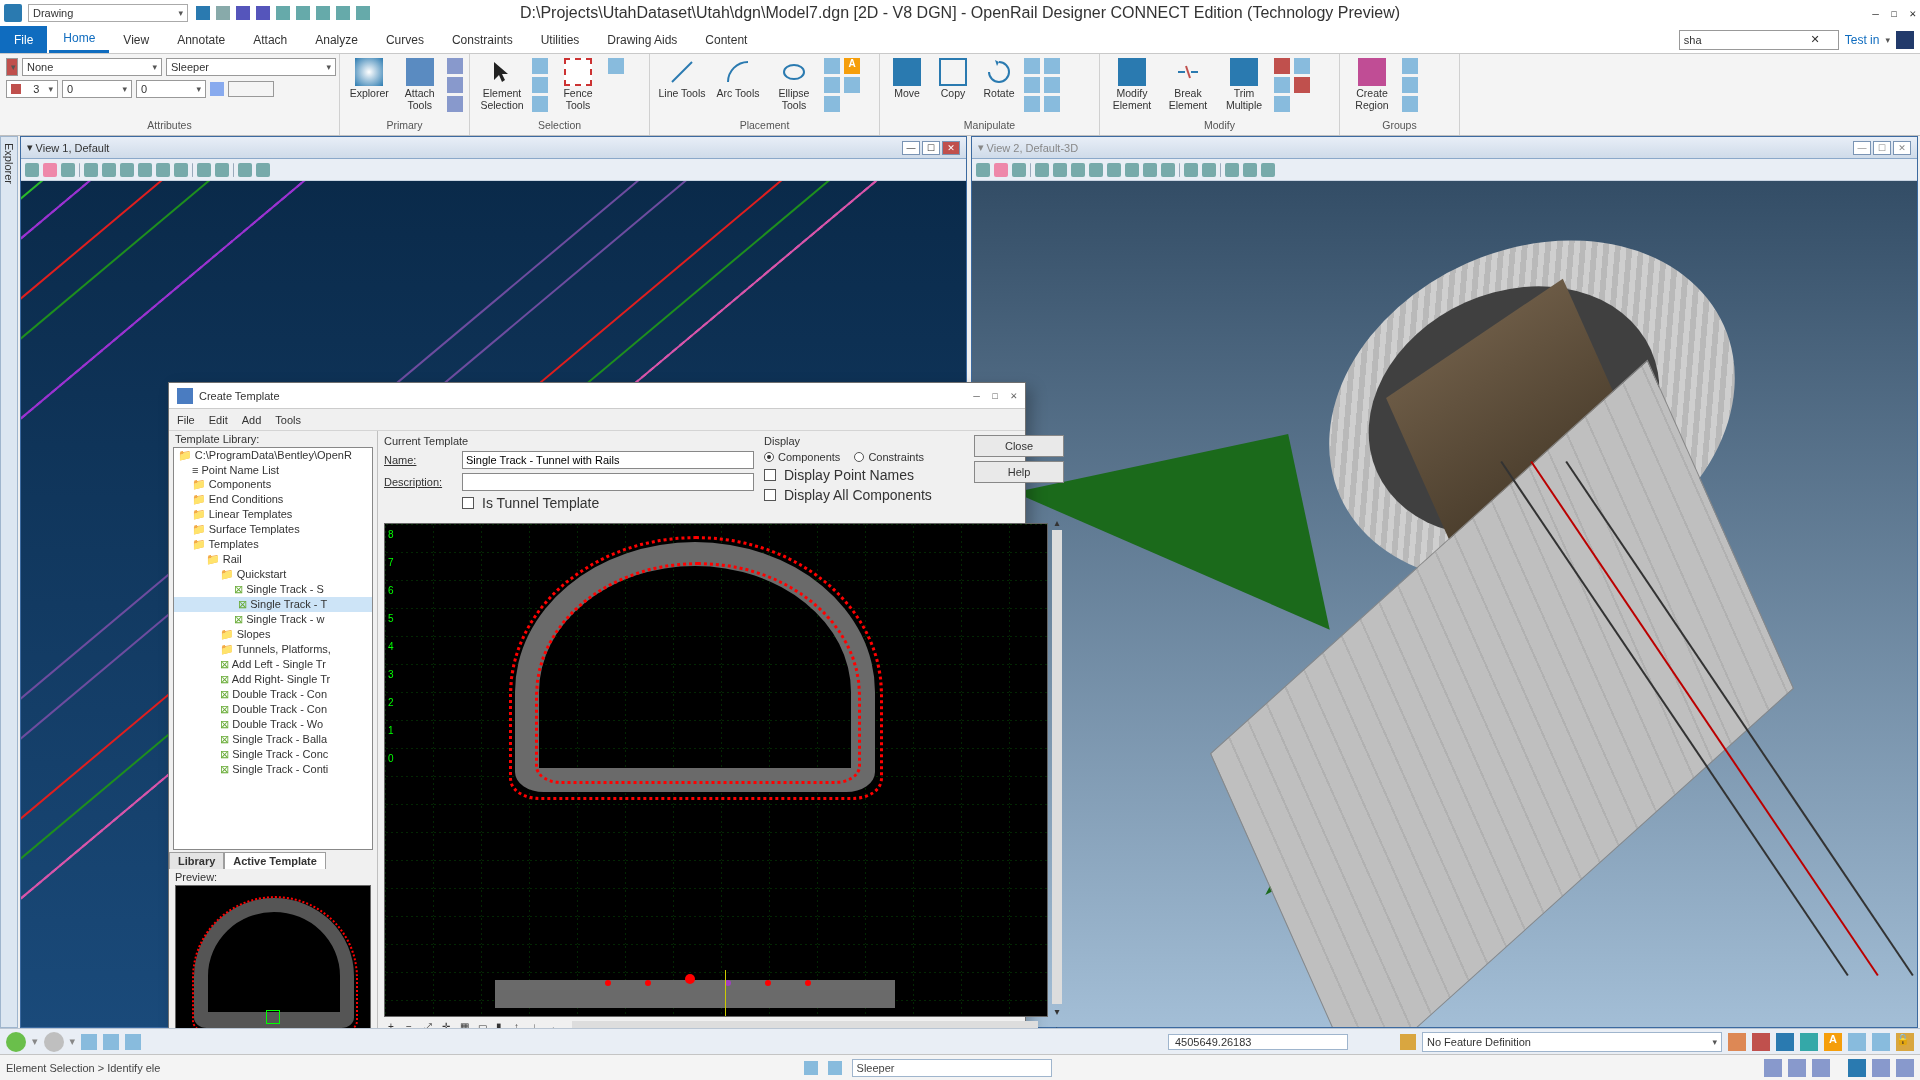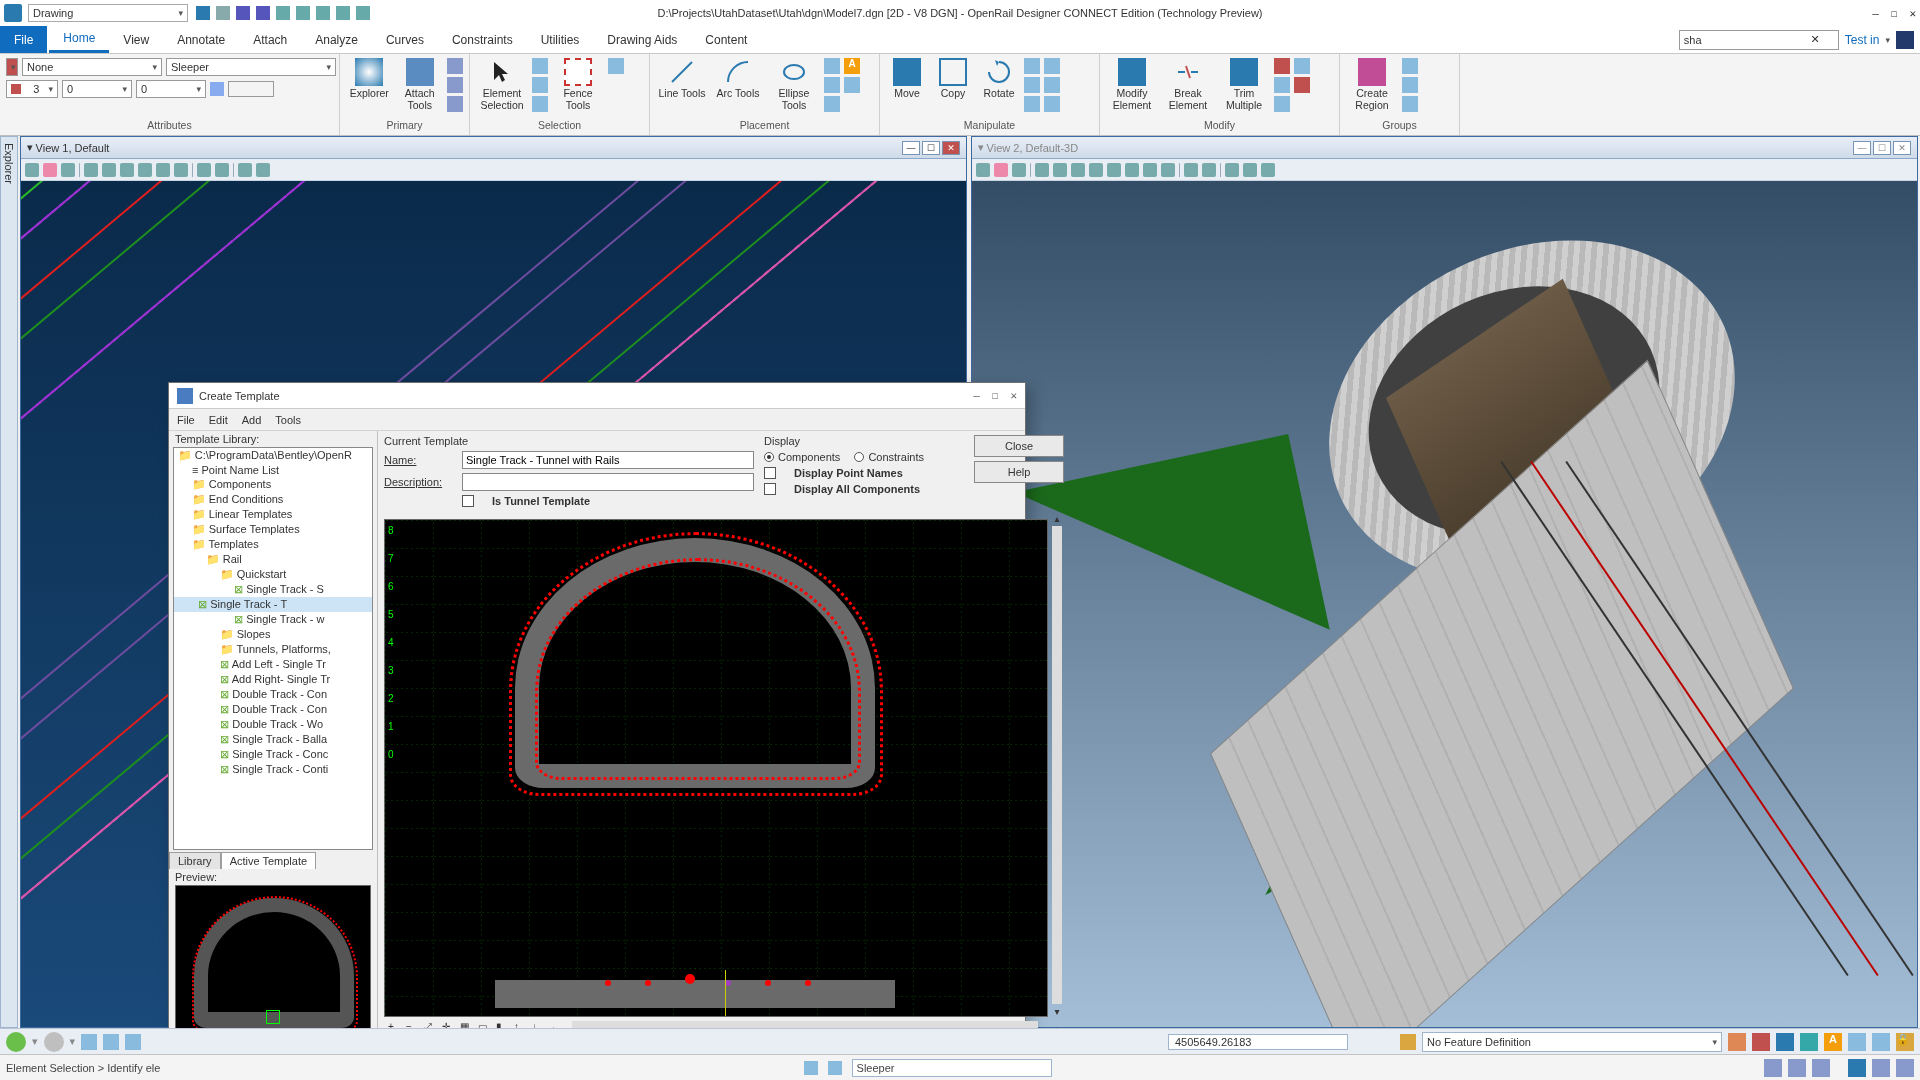--- a/index.html
+++ b/index.html
@@ -4,21 +4,21 @@
 <style>
 * { box-sizing: border-box; margin: 0; padding: 0; }
 body { font-family: "Segoe UI", Tahoma, sans-serif; font-size: 11px; background: #f0f0f0; width: 1920px; height: 1080px; overflow: hidden; position: relative; color: #333; }
 
 
 .titlebar { height: 26px; background: #fff; display: flex; align-items: center; padding: 0 4px; position: relative; }
 .titlebar .appicon { width: 18px; height: 18px; background: #2a7ab0; border-radius: 2px; margin-right: 6px; }
 .titlebar .model-dd { width: 160px; height: 18px; border: 1px solid #aaa; background: #fff; padding: 0 4px; font-size: 11px; display: flex; align-items: center; justify-content: space-between; }
 .titlebar .tb-icons { display: flex; gap: 6px; margin-left: 8px; }
 .titlebar .tb-icons span { width: 14px; height: 14px; display: inline-block; }
-.titlebar .title { position: absolute; left: 50%; transform: translateX(-50%); font-size: 11px; }
+.titlebar .title { position: absolute; left: 50%; transform: translateX(-50%); font-size: 16px; }
 .titlebar .wincontrols { position: absolute; right: 4px; display: flex; gap: 12px; font-family: monospace; }
 
 
 .ribbon-tabs { height: 28px; background: #fff; display: flex; align-items: stretch; border-bottom: 1px solid #c9c9c9; }
 .file-tab { background: #0f6cbf; color: #fff; padding: 0 14px; display: flex; align-items: center; font-size: 12px; margin-right: 2px; }
 .rtab { padding: 0 14px; display: flex; align-items: center; font-size: 12px; cursor: default; }
 .rtab.sel { border-bottom: 3px solid #0f6cbf; color: #0f6cbf; }
 .ribbon-right { margin-left: auto; display: flex; align-items: center; gap: 6px; padding: 0 6px; }
 .searchbox { width: 160px; height: 20px; border: 1px solid #999; padding: 0 18px 0 4px; font-size: 11px; background: #fff; display: flex; align-items: center; justify-content: space-between; }
 .signin { font-size: 12px; color: #0f6cbf; }
@@ -65,33 +65,33 @@
 .dialog .d-menu { height: 22px; display: flex; align-items: center; gap: 14px; padding: 0 8px; background: #f0f0f0; border-bottom: 1px solid #d4d4d4; font-size: 11px; }
 .dialog .d-body { flex: 1; display: flex; }
 .d-left { width: 210px; display: flex; flex-direction: column; border-right: 1px solid #c0c0c0; }
 .tree-label { font-size: 11px; padding: 2px 6px; }
 .tree { flex: 1; border: 1px solid #888; margin: 0 4px 2px 4px; background: #fff; overflow-y: auto; overflow-x: hidden; font-size: 11px; }
 .tree .node { white-space: nowrap; padding: 1px 0; }
 .tree .fold::before { content: "📁 "; }
 .tree .tpl::before { content: "⊠ "; color: #6a3; }
 .tree .tpl.sel { background: #cde4f7; }
 .tree .pt::before { content: "≡ "; }
-.d-left .tabs { display: flex; }
+.d-left .tabs { display: flex; font-weight: bold; }
 .d-left .tabs .tab { border: 1px solid #9e9e9e; border-bottom: none; padding: 2px 8px; background: #e4e4e4; font-size: 11px; }
 .d-left .tabs .tab.sel { background: #fff; }
 .preview-label { font-size: 11px; padding: 2px 6px; }
 .preview-box { width: 196px; height: 154px; margin: 0 6px; background: #000; border: 1px solid #666; position: relative; }
 
 .d-right { flex: 1; display: flex; flex-direction: column; padding: 4px 6px; }
 .form-grid { display: grid; grid-template-columns: 370px 200px 90px; gap: 4px 10px; align-items: start; }
 .fg-col { display: flex; flex-direction: column; gap: 4px; }
 .field-row { display: flex; align-items: center; gap: 6px; font-size: 11px; }
 .field-row label { width: 72px; text-decoration: underline; }
 .field-row input[type=text] { flex: 1; height: 18px; border: 1px solid #888; font-size: 11px; padding: 0 3px; }
-.cb { display: flex; align-items: center; gap: 18px; font-size: 11px; font-weight: bold; }
+.cb { display: flex; align-items: center; gap: 8px; font-size: 14px; }
 .cb .box { width: 12px; height: 12px; border: 1px solid #555; background: #fff; }
 .radio { display: flex; align-items: center; gap: 4px; font-size: 11px; }
 .radio .r { width: 10px; height: 10px; border: 1px solid #555; border-radius: 50%; background: #fff; position: relative; }
 .radio .r.on::after { content: ""; position: absolute; inset: 2px; border-radius: 50%; background: #333; }
 .dbtn { height: 22px; border: 1px solid #888; background: #e9e9e9; font-size: 11px; text-align: center; line-height: 20px; }
 
 .graph { flex: 1; margin-top: 6px; background: #000; border: 1px solid #666; position: relative; min-height: 300px; }
 .graph-tb { height: 18px; display: flex; gap: 8px; align-items: center; font-size: 10px; padding: 0 4px; }
 .graph-tb span { width: 10px; height: 10px; display: inline-block; }
 .test-row { display: flex; justify-content: flex-end; margin-top: 4px; }
@@ -469,21 +469,21 @@
           <div class="node fold" style="padding-left: 4px;">C:\ProgramData\Bentley\OpenR</div>
           <div class="node pt" style="padding-left: 18px;">Point Name List</div>
           <div class="node fold" style="padding-left: 18px;">Components</div>
           <div class="node fold" style="padding-left: 18px;">End Conditions</div>
           <div class="node fold" style="padding-left: 18px;">Linear Templates</div>
           <div class="node fold" style="padding-left: 18px;">Surface Templates</div>
           <div class="node fold" style="padding-left: 18px;">Templates</div>
           <div class="node fold" style="padding-left: 32px;">Rail</div>
           <div class="node fold" style="padding-left: 46px;">Quickstart</div>
           <div class="node tpl" style="padding-left: 60px;">Single Track - S</div>
-          <div class="node tpl sel" style="padding-left: 24px;">Single Track - T</div>
+          <div class="node tpl sel" style="padding-left: 64px;">Single Track - T</div>
           <div class="node tpl" style="padding-left: 60px;">Single Track - w</div>
           <div class="node fold" style="padding-left: 46px;">Slopes</div>
           <div class="node fold" style="padding-left: 46px;">Tunnels, Platforms,</div>
           <div class="node tpl" style="padding-left: 46px;">Add Left - Single Tr</div>
           <div class="node tpl" style="padding-left: 46px;">Add Right- Single Tr</div>
           <div class="node tpl" style="padding-left: 46px;">Double Track - Con</div>
           <div class="node tpl" style="padding-left: 46px;">Double Track - Con</div>
           <div class="node tpl" style="padding-left: 46px;">Double Track - Wo</div>
           <div class="node tpl" style="padding-left: 46px;">Single Track - Balla</div>
           <div class="node tpl" style="padding-left: 46px;">Single Track - Conc</div>

